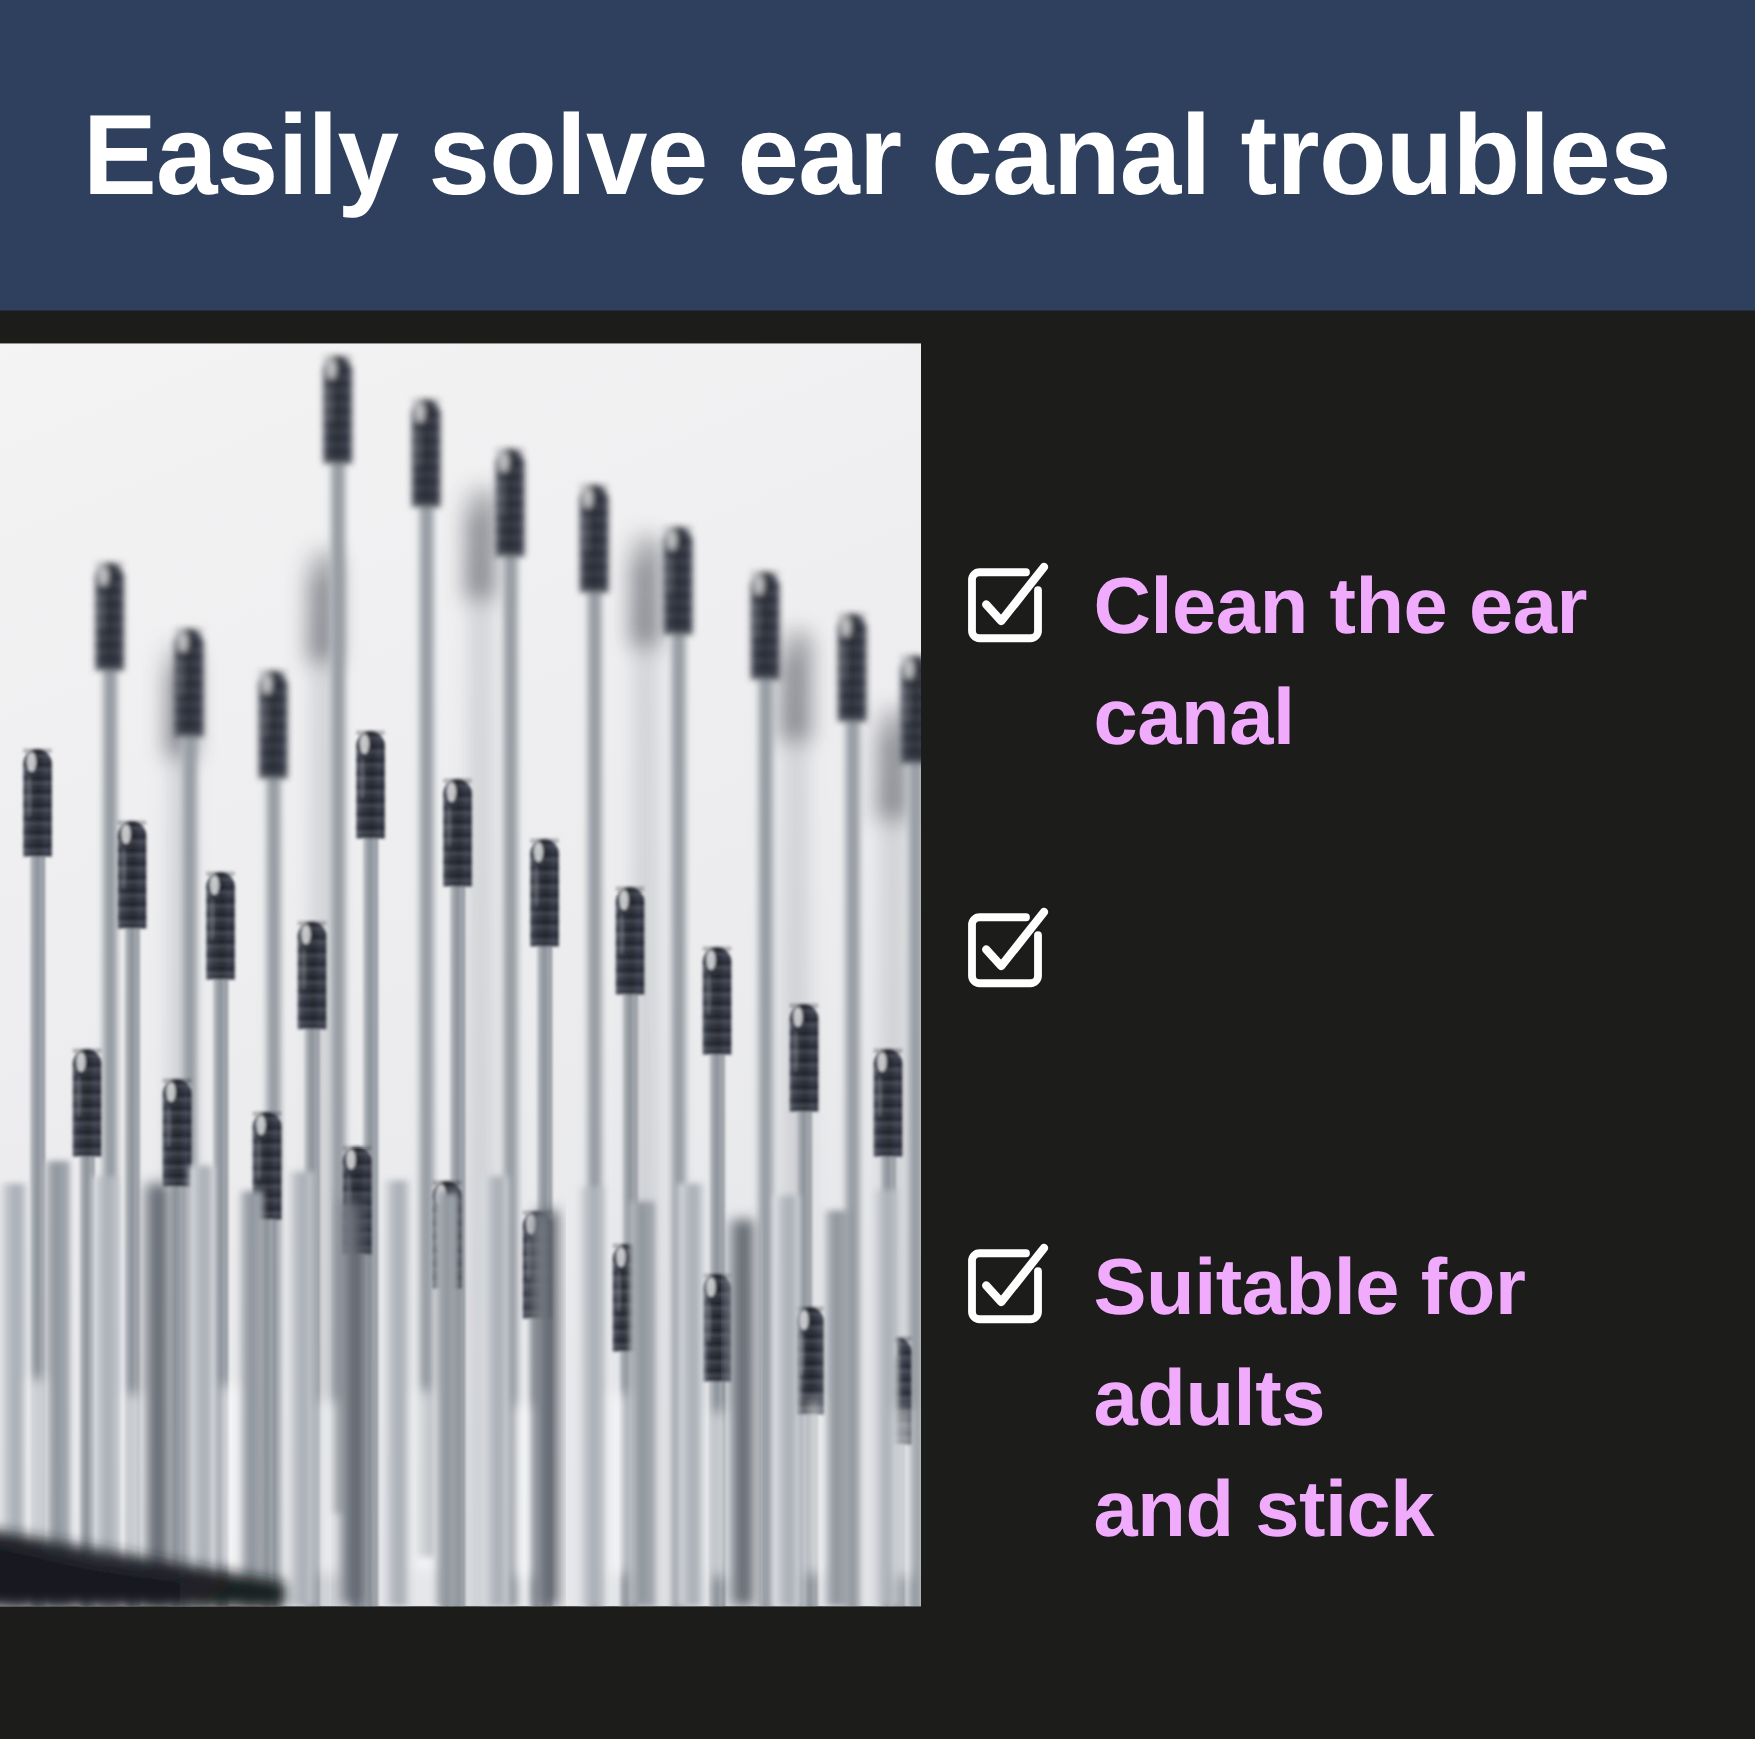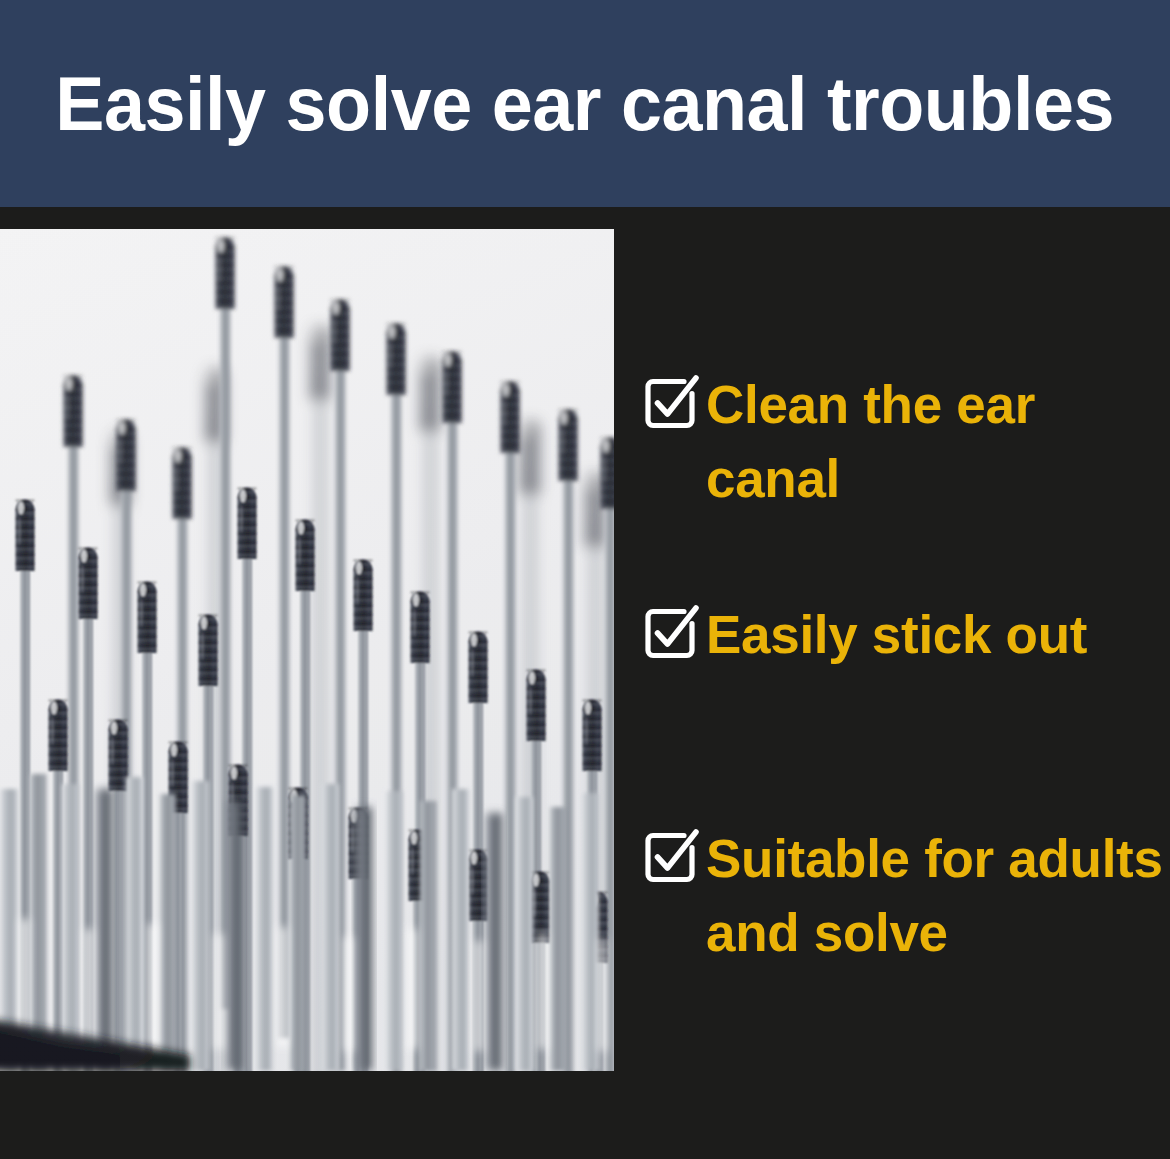--- a/index.html
+++ b/index.html
@@ -73,25 +73,25 @@
   .feature-item.i2 { top:593px; }
 
   .check-icon {
     width:62px; height:62px;
     flex:0 0 62px;
     margin-top:2px;
   }
   .check-icon svg { display:block; width:62px; height:62px; }
 
   .feature-text {
-    margin-left:4px;
+    margin-left:27px;
     font-family:"Liberation Sans", sans-serif;
     font-size:53px;
     font-weight:600;
-    color:#eab308;
+    color:#f0abfc;
     line-height:74px;
     letter-spacing:-0.3px;
     white-space:pre-line;
   }
 </style>
 </head>
 <body>
 
 <div class="poster">
 
@@ -426,30 +426,29 @@
         <span class="feature-text">Clean the ear canal</span>
       </div>
 
       <div class="feature-item i1">
         <span class="check-icon">
           <svg viewBox="0 0 62 62" fill="none">
             <path d="M52 23.5 V50.5 A5 5 0 0 1 47 55.5 H13 A5 5 0 0 1 8 50.5 V16.5 A5 5 0 0 1 13 11.5 H44" stroke="#ffffff" stroke-width="5.2" stroke-linecap="round" stroke-linejoin="round"></path>
             <path d="M17.5 33 L27.5 44 L56 8" stroke="#ffffff" stroke-width="5.6" stroke-linecap="round" stroke-linejoin="round"></path>
           </svg>
         </span>
-        <span class="feature-text">Easily stick out</span>
       </div>
 
       <div class="feature-item i2">
         <span class="check-icon">
           <svg viewBox="0 0 62 62" fill="none">
             <path d="M52 23.5 V50.5 A5 5 0 0 1 47 55.5 H13 A5 5 0 0 1 8 50.5 V16.5 A5 5 0 0 1 13 11.5 H44" stroke="#ffffff" stroke-width="5.2" stroke-linecap="round" stroke-linejoin="round"></path>
             <path d="M17.5 33 L27.5 44 L56 8" stroke="#ffffff" stroke-width="5.6" stroke-linecap="round" stroke-linejoin="round"></path>
           </svg>
         </span>
         <span class="feature-text">Suitable for adults
-and solve</span>
+and stick</span>
       </div>
 
     </div>
   </div>
 
 </div>
 
 </body></html>

